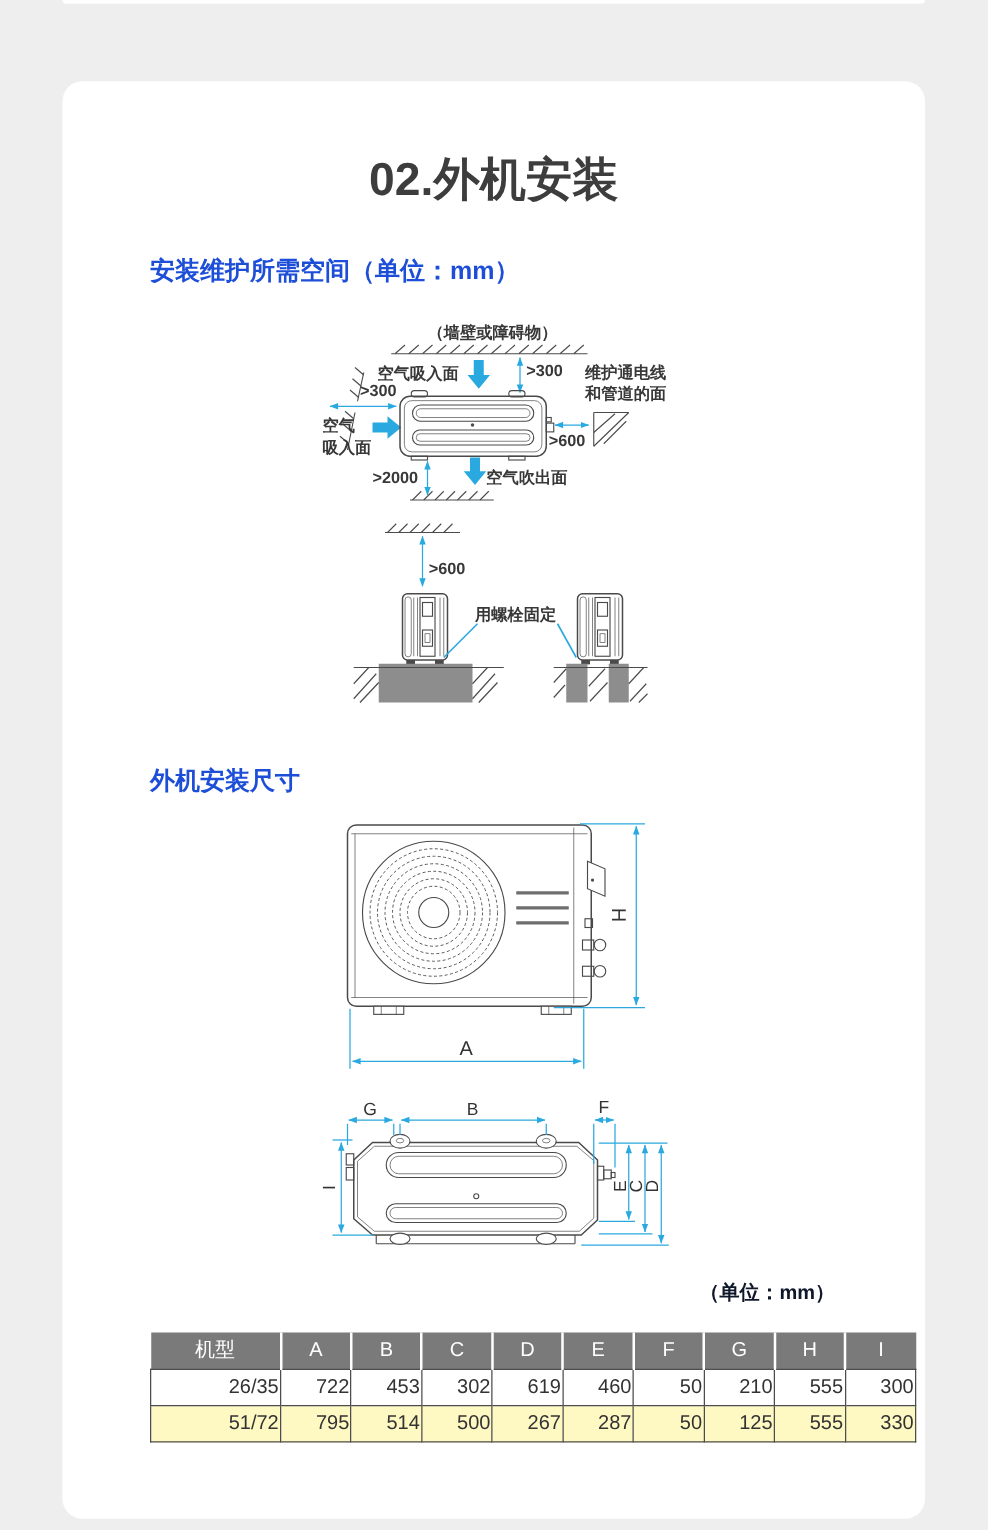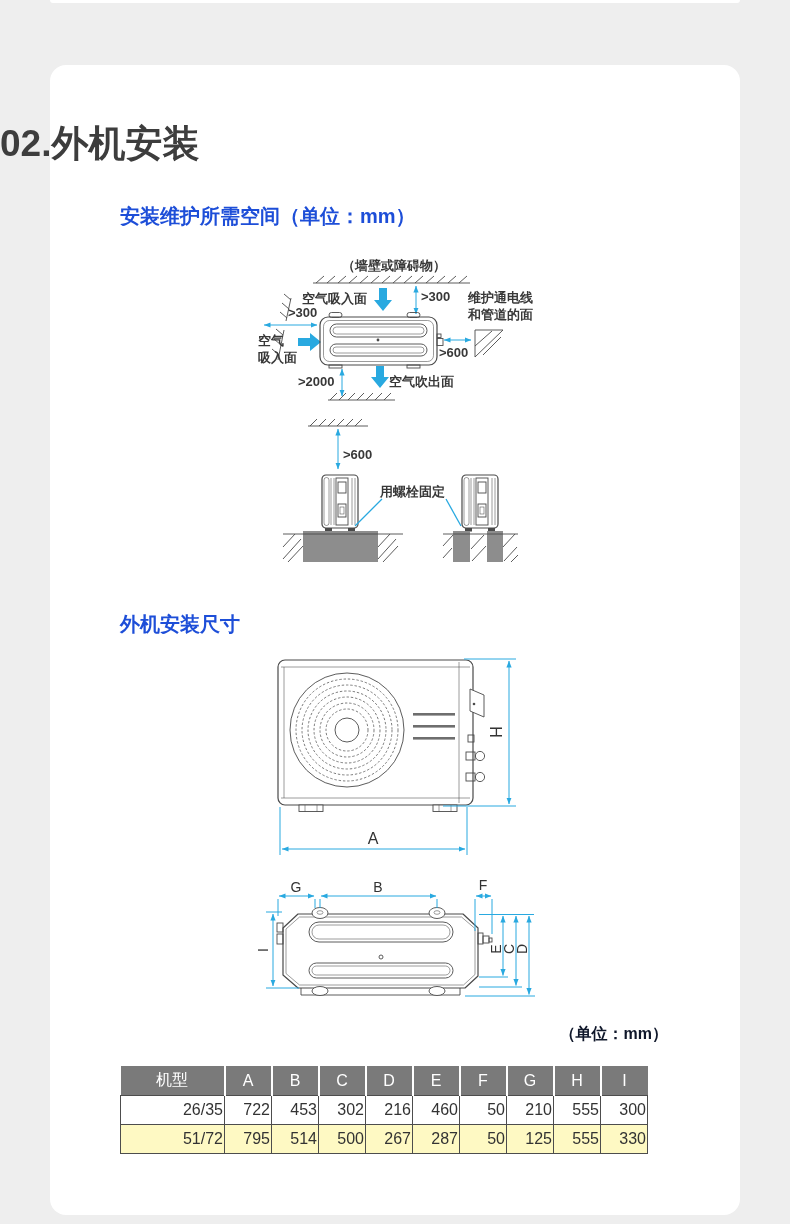--- a/index.html
+++ b/index.html
@@ -1,21 +1,21 @@
 <!DOCTYPE html>
 <html><head>
 <meta charset="utf-8">
 <style>
   html,body{margin:0;padding:0;background:#e9e9e9;}
   .page{position:relative;width:790px;height:1224px;background:#eeeeee;overflow:hidden;
         font-family:"Liberation Sans","DejaVu Sans",sans-serif;}
   .prev-card{position:absolute;left:50px;top:0;width:690px;height:3px;background:#ffffff;
              border-bottom-left-radius:10px;border-bottom-right-radius:10px;}
   .card{position:absolute;left:50px;top:65px;width:690px;height:1150px;background:#ffffff;border-radius:16px;}
-  .title{position:absolute;left:0;top:119px;width:100%;text-align:left;
+  .title{position:absolute;left:0;top:119px;width:100%;text-align:center;
          font-size:37px;font-weight:bold;color:#3d3d3d;}
   .sec{position:absolute;left:120px;font-size:20px;font-weight:bold;color:#1d4ed8;}
   #sec1{top:203px}
   #sec2{top:611px}
   .unit-note{position:absolute;top:1024px;right:122px;font-size:16px;font-weight:bold;color:#0f172a;}
   svg{position:absolute;overflow:visible;}
   #svg-clearance{left:250px;top:250px;}
   #svg-front{left:263px;top:648px;}
   #svg-plan{left:253px;top:876px;}
   
@@ -27,21 +27,21 @@
   .bl{stroke:#29a9e0;stroke-width:1;fill:none;}
   .blp{stroke:#29a9e0;stroke-width:1.3;fill:none;}
   .fa{fill:#29a9e0;stroke:none;}
   .dash{stroke:#5a5a5a;stroke-width:0.8;fill:none;stroke-dasharray:2.4 1.9;}
   .wf{fill:#ffffff;}
   text{fill:#383838;}
   .dt{font-size:13px;font-weight:600;}
   .dm{font-size:14px;fill:#333333;}
   .dm2{font-size:16px;fill:#333333;}
   
-  .dim-table{position:absolute;left:120px;top:1066px;width:528px;border-collapse:collapse;
+  .dim-table{position:absolute;left:120px;top:1066px;width:613px;border-collapse:collapse;
              table-layout:fixed;text-align:center;font-size:16px;color:#333333;}
   .dim-table th{background:#7a7a7a;color:#ffffff;font-weight:normal;height:27px;
                 border-left:2px solid #ffffff;}
   .dim-table th:first-child{border-left:none;}
   .dim-table td{height:26px;border:1px solid #4d4d4d;background:#ffffff;text-align:right;}
   .dim-table tbody tr.alt td{background:#fef9c3;}
 </style>
 </head>
 <body>
 
@@ -351,21 +351,21 @@
         <th>H</th>
         <th>I</th>
       </tr>
     </thead>
     <tbody>
       <tr>
         <td>26/35</td>
         <td>722</td>
         <td>453</td>
         <td>302</td>
-        <td>216</td>
+        <td>619</td>
         <td>460</td>
         <td>50</td>
         <td>210</td>
         <td>555</td>
         <td>300</td>
       </tr>
       <tr class="alt">
         <td>51/72</td>
         <td>795</td>
         <td>514</td>

